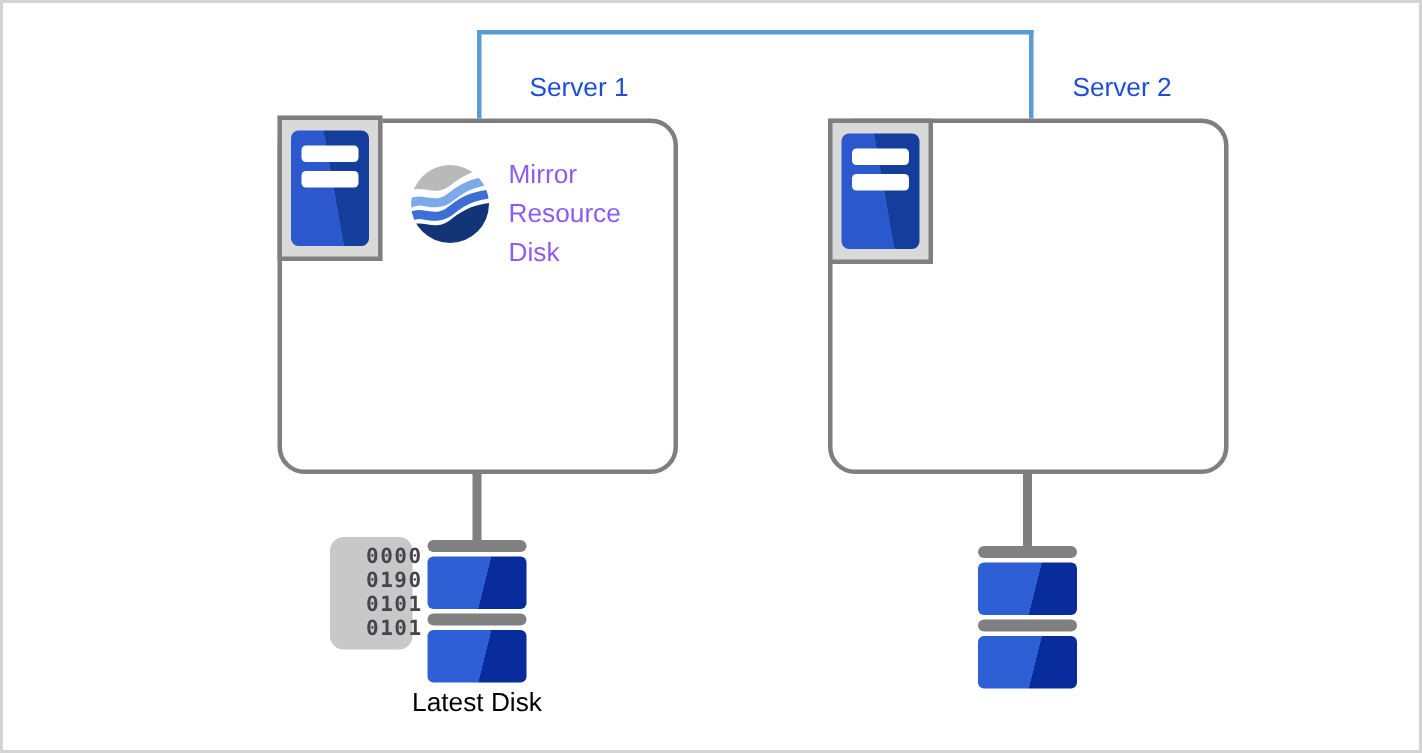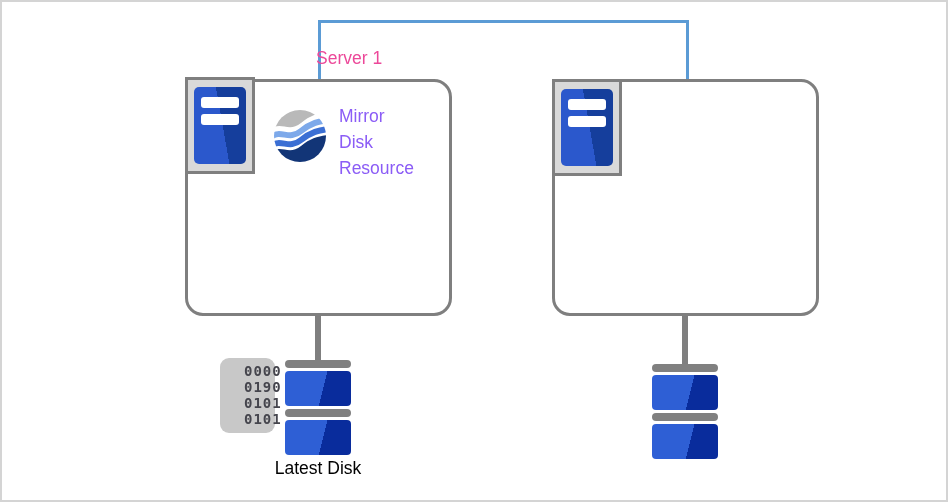--- a/index.html
+++ b/index.html
@@ -10,22 +10,22 @@
   
   .interconnect{position:absolute;left:316px;top:18px;width:371px;height:59px;
                 box-sizing:border-box;border:3px solid #5b9bd5;border-bottom:none;}
 
   
   .server-box{position:absolute;top:77px;width:267px;height:237px;box-sizing:border-box;
               background:#fff;border:3px solid #7f7f7f;border-radius:18px;}
   .server-box.s1{left:183px;}
   .server-box.s2{left:550px;}
 
-  .srv-label{position:absolute;top:46px;width:140px;
-             font-size:17.5px;color:#ec4899;}
+  .srv-label{position:absolute;top:46px;width:140px;text-align:center;
+             font-size:17.5px;color:#1d4ed8;}
   .srv-label.l1{left:314px;}
   .srv-label.l2{left:676px;}
 
   
   .tower-frame{position:absolute;width:70px;height:97px;box-sizing:border-box;
                background:#d9d9d9;border:3px solid #7f7f7f;}
   .tower-frame.t1{left:183px;top:75px;}
   .tower-frame.t2{left:550px;top:77px;}
   .tower{position:absolute;left:6px;top:7px;width:52px;height:77px;border-radius:5px;
          background:linear-gradient(80deg,#2b58cc 54%,#153e9c 54%);}
@@ -66,20 +66,21 @@
               font-size:17.5px;color:#000;}
 </style>
 </head>
 <body>
 
 <div class="canvas">
 
   <div class="interconnect"></div>
 
   <div class="srv-label l1">Server 1</div>
+  <div class="srv-label l2">Server 2</div>
 
   <div class="server-box s1"></div>
   <div class="server-box s2"></div>
 
   <div class="tower-frame t1">
     <div class="tower">
       <div class="bar b1"></div>
       <div class="bar b2"></div>
     </div>
   </div>
@@ -100,22 +101,22 @@
       <rect x="-2" y="-2" width="58" height="58" fill="#ffffff"></rect>
       <path d="M-2,20 C8,12 16,24 28,14 C38,6 46,4 56,3 L56,-2 L-2,-2 Z" fill="#b9b9b9"></path>
       <path d="M-2,28 C8,20 16,32 28,22 C38,14 46,12 56,11" fill="none" stroke="#7da9ea" stroke-width="6"></path>
       <path d="M-2,37 C8,29 16,41 28,31 C38,23 46,21 56,20" fill="none" stroke="#3b6fd4" stroke-width="6"></path>
       <path d="M-2,43 C8,35 16,47 28,37 C38,29 46,27 56,26 L56,56 L-2,56 Z" fill="#123577"></path>
     </g>
   </svg>
 
   <div class="resource-label">
     <div>Mirror</div>
+    <div>Resource</div>
     <div>Disk</div>
-    <div>Resource</div>
   </div>
 
   <div class="stem st1"></div>
   <div class="stem st2"></div>
 
   <div class="disk d1">
     <div class="cap"></div>
     <div class="seg"></div>
     <div class="cap"></div>
     <div class="seg"></div>

